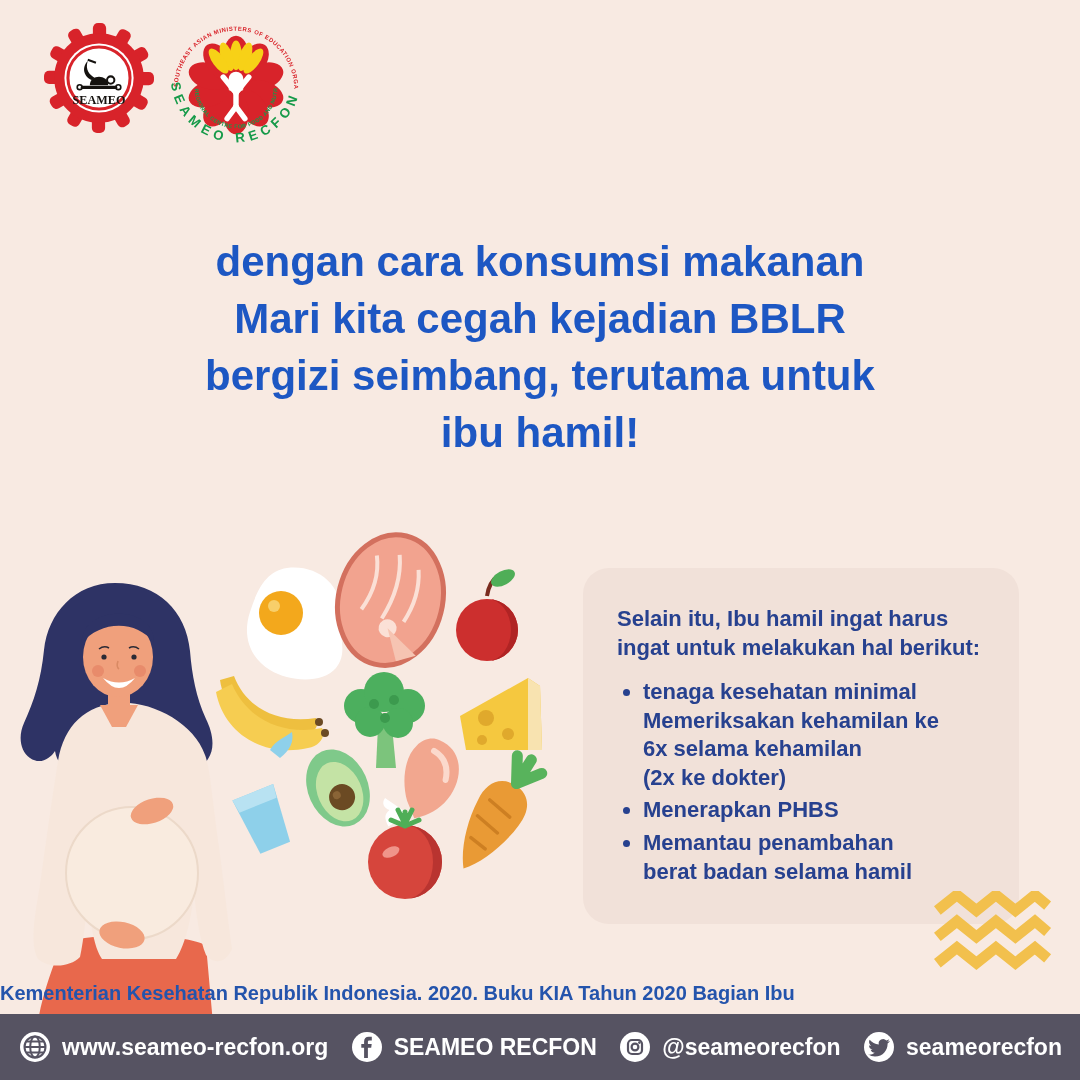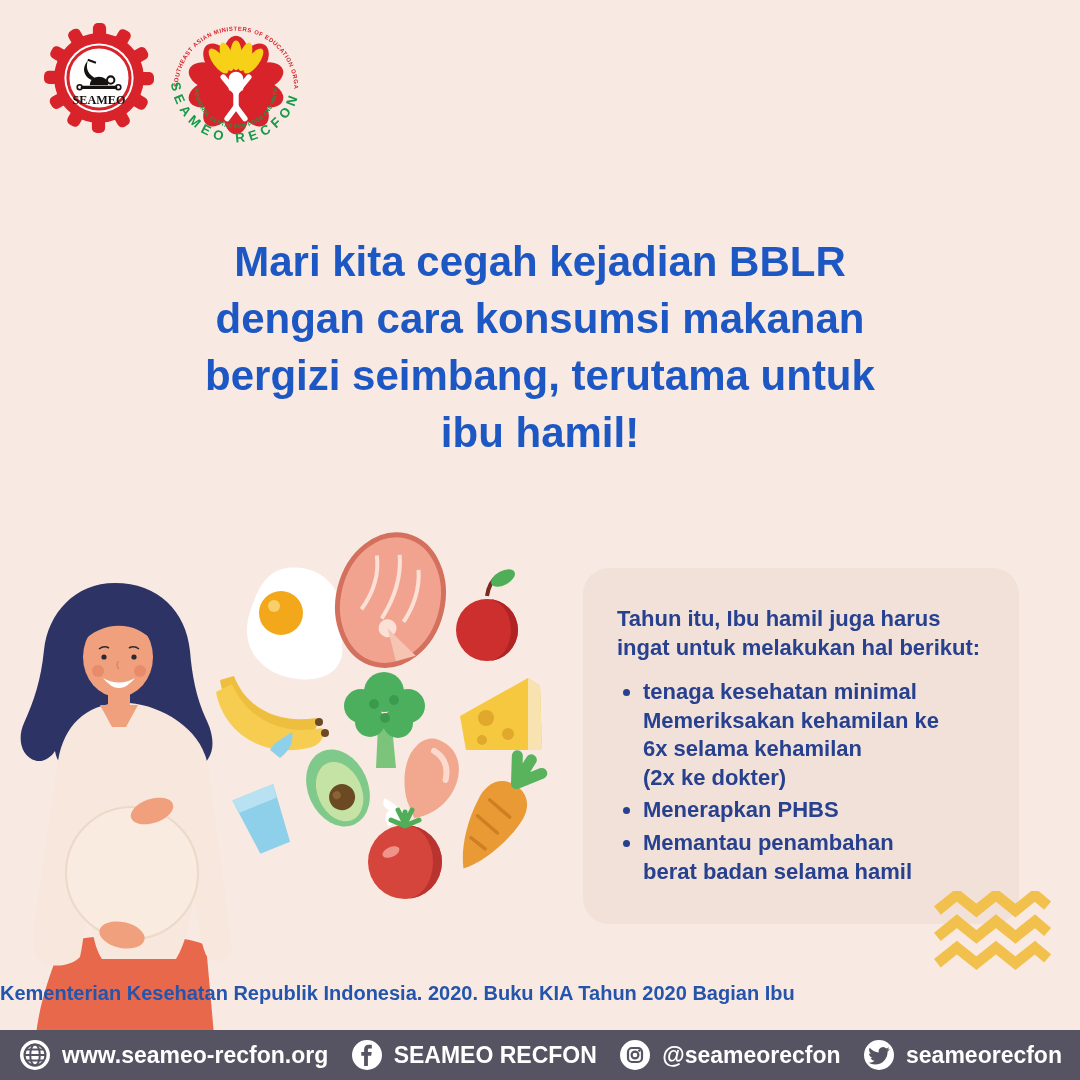--- a/index.html
+++ b/index.html
@@ -25,21 +25,21 @@
   .info-list li{font-size:22px;font-weight:bold;line-height:1.3;margin-bottom:4px;}
   .bullet-line{white-space:nowrap;}
 
   
   .citation{position:absolute;top:982px;left:0;right:0;text-align:left;color:#2454ac;font-weight:bold;font-size:20px;}
 
   
   .zigzag{position:absolute;left:932px;top:891px;width:120px;height:80px;}
 
   
-  .footer{position:absolute;left:0;bottom:0;width:1080px;height:50px;background:#565362;display:flex;align-items:center;justify-content:space-between;box-sizing:border-box;padding:0 18px;}
+  .footer{position:absolute;left:0;bottom:0;width:1080px;height:66px;background:#565362;display:flex;align-items:center;justify-content:space-between;box-sizing:border-box;padding:0 18px;}
   .footer-item{display:flex;align-items:center;gap:10px;color:#ffffff;font-weight:bold;font-size:23px;white-space:nowrap;}
   .footer-icon{width:34px;height:34px;flex:0 0 auto;}
 </style>
 </head>
 <body>
 
 <div id="poster">
 
   <svg class="logo-gear" viewBox="0 0 110 110">
     <g fill="#d8232a">
@@ -111,22 +111,22 @@
     </g>
     <text font-size="5.6" font-weight="bold" fill="#169a49" letter-spacing="0.4">
       <textPath href="#arcInner" startOffset="2">REGIONAL CENTRE FOR FOOD AND NUTRITION</textPath>
     </text>
     <text font-size="13.5" font-weight="bold" fill="#169a49" letter-spacing="5">
       <textPath href="#arcMain" startOffset="6">SEAMEO RECFON</textPath>
     </text>
   </svg>
 
   <div class="headline">
+    <div class="headline-line">dengan cara konsumsi makanan</div>
     <div class="headline-line">Mari kita cegah kejadian BBLR</div>
-    <div class="headline-line">dengan cara konsumsi makanan</div>
     <div class="headline-line">bergizi seimbang, terutama untuk</div>
     <div class="headline-line">ibu hamil!</div>
   </div>
 
   <svg class="woman-svg" viewBox="0 0 235 480">
     <path fill="#2e3365" d="M115,28 C75,28 48,58 44,95 C41,125 34,146 24,168 C18,181 20,196 30,203 C40,210 50,204 55,196 C57,210 68,218 78,212 L158,212 C166,220 178,218 184,208 C190,214 202,214 208,204 C216,192 212,176 206,164 C196,142 192,120 190,96 C186,56 158,28 115,28 Z"></path>
     <path fill="#e8684c" d="M62,388 C100,376 180,378 206,390 L214,480 L36,480 C40,444 52,414 62,388 Z"></path>
     <path fill="#f7e7dc" d="M119,148 C86,150 64,170 58,206 C52,244 46,286 40,330 C34,364 30,390 38,404 C50,414 70,412 80,402 C84,384 86,360 88,340 C90,368 94,392 102,404 L176,404 C186,388 192,360 194,336 C196,360 200,386 206,400 C214,410 226,408 232,394 C228,366 224,330 219,292 C213,250 210,212 205,200 C194,168 152,146 119,148 Z"></path>
     <circle cx="132" cy="318" r="66" fill="#f9ebdf" stroke="#ecd9c9" stroke-width="2"></circle>
     <ellipse cx="152" cy="256" rx="22" ry="12" fill="#f0a07c" transform="rotate(-18 152 256)"></ellipse>
@@ -226,21 +226,21 @@
 
     <g transform="rotate(32 292 306)">
       <path d="M292,258 C310,258 318,272 316,290 C314,316 304,342 292,356 C280,342 270,316 268,290 C266,272 274,258 292,258 Z" fill="#e99a35"></path>
       <path d="M278,284 L304,288 M276,304 L302,308 M282,326 L300,328" stroke="#cd7f22" stroke-width="3.4" stroke-linecap="round"></path>
       <path d="M292,256 L278,232 M292,256 L292,228 M292,256 L308,234" stroke="#58b35c" stroke-width="11" stroke-linecap="round"></path>
     </g>
   </svg>
 
   <div class="info-box">
     <div>
-      <div class="info-intro-line">Tahun itu, Ibu hamil juga harus</div>
+      <div class="info-intro-line">Selain itu, Ibu hamil ingat harus</div>
       <div class="info-intro-line">ingat untuk melakukan hal berikut:</div>
     </div>
     <ul class="info-list">
       <li>
         <div class="bullet-line">tenaga kesehatan minimal</div>
         <div class="bullet-line">Memeriksakan kehamilan ke</div>
         <div class="bullet-line">6x selama kehamilan</div>
         <div class="bullet-line">(2x ke dokter)</div>
       </li>
       <li>

